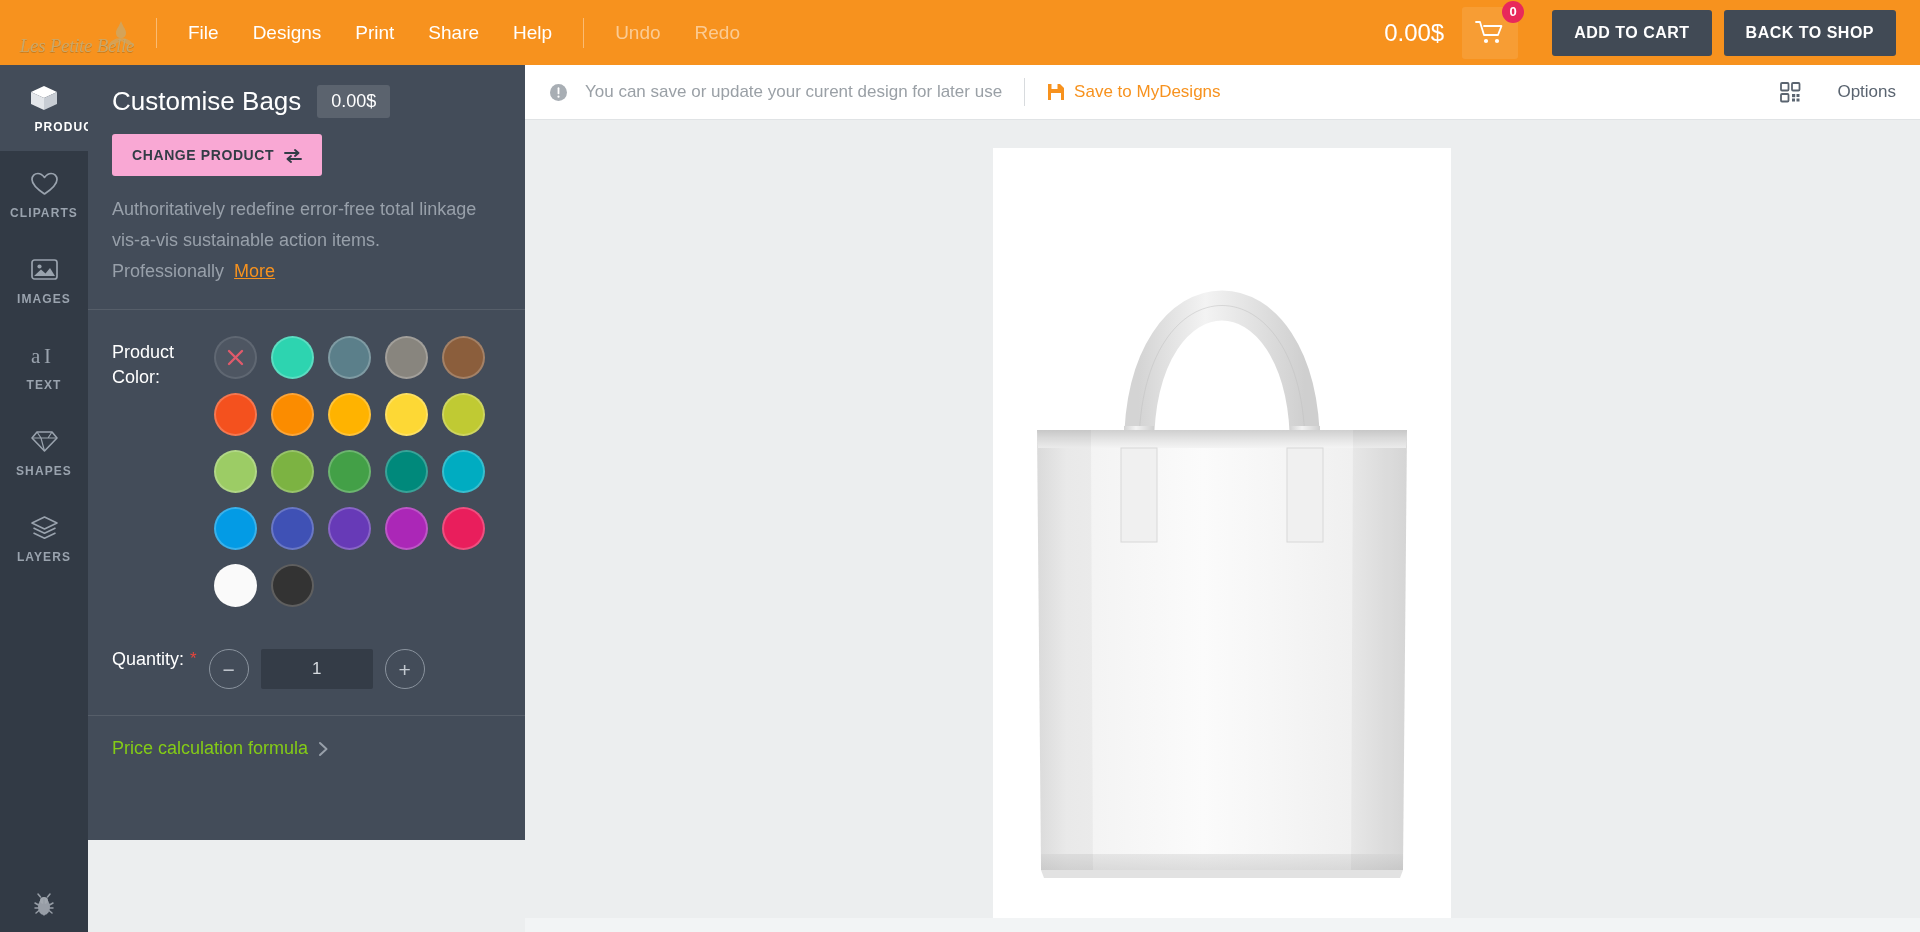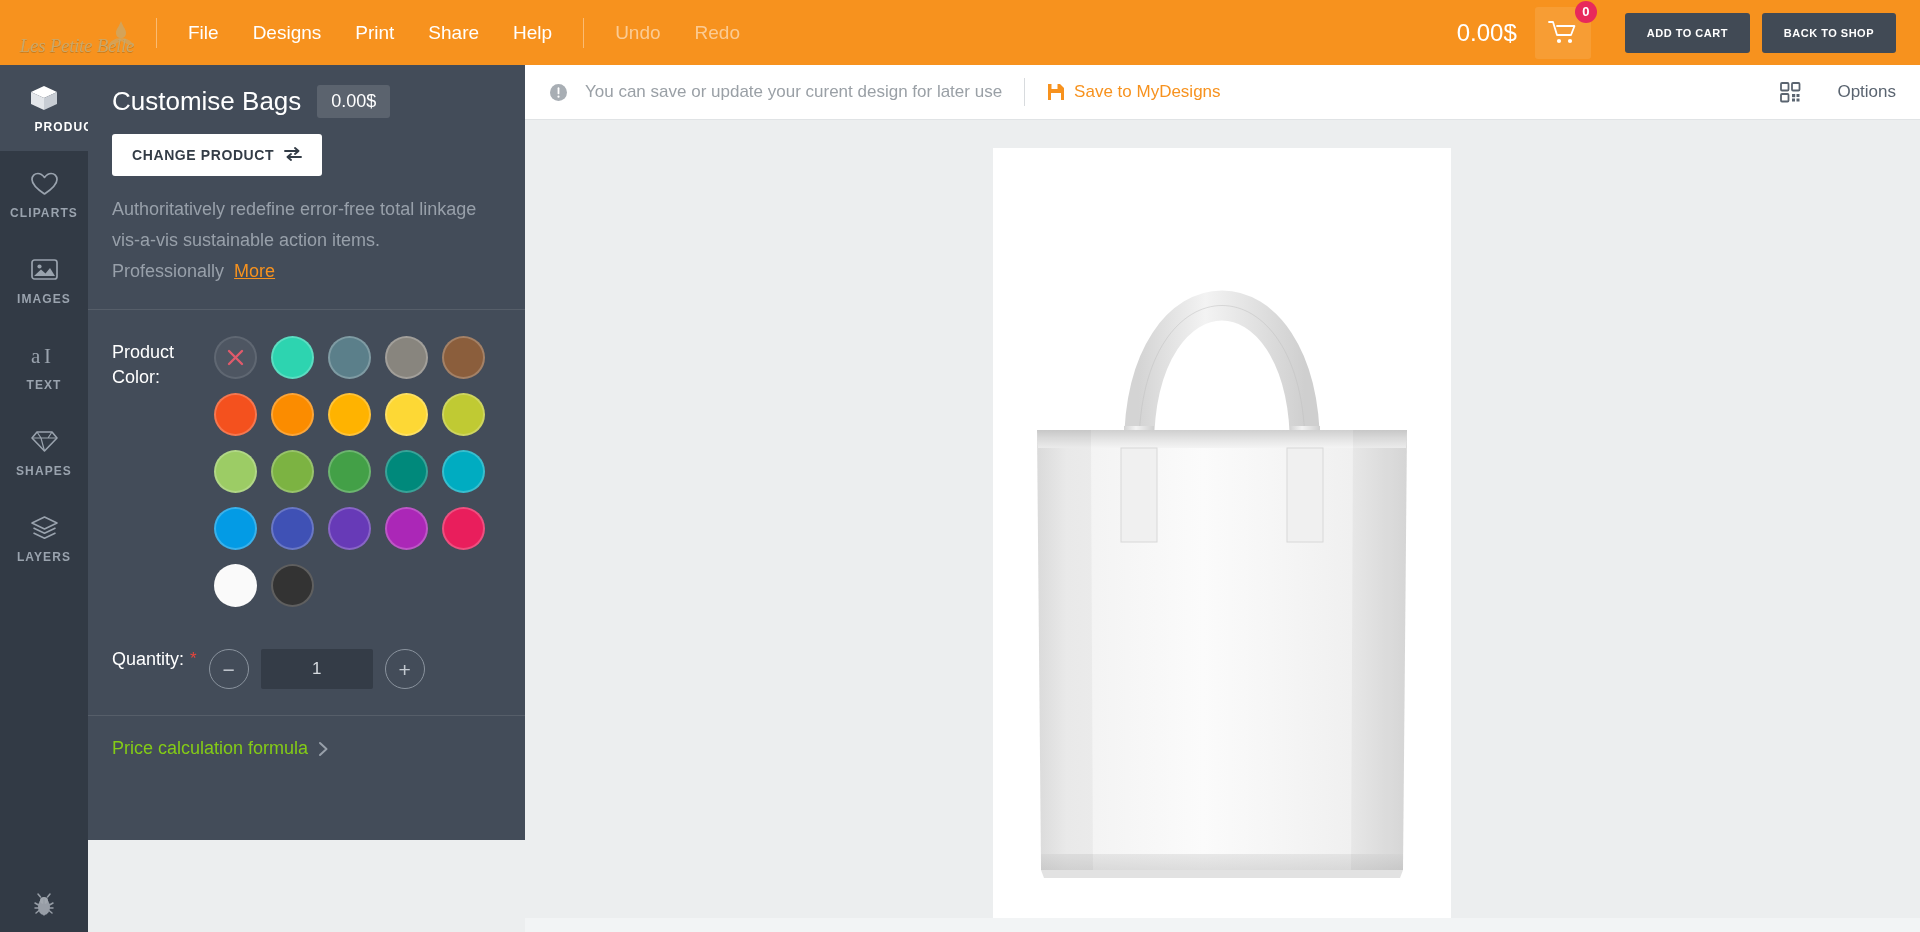--- a/index.html
+++ b/index.html
@@ -71,21 +71,21 @@
     position: absolute; top: -6px; right: -6px;
     min-width: 22px; height: 22px; padding: 0 5px;
     background: #E8295B; color: #fff;
     border-radius: 11px;
     font-size: 13px; font-weight: bold;
     display: flex; align-items: center; justify-content: center;
   }
   .top-action {
     background: #414A55; color: #FFFFFF;
     border: none; border-radius: 3px;
-    font-size: 11px; font-weight: bold;
+    font-size: 16px; font-weight: bold;
     letter-spacing: .5px;
     padding: 14px 22px;
     margin-left: 12px;
     cursor: pointer;
     font-family: "Liberation Sans", sans-serif;
     white-space: nowrap;
   }
 
   
   .rail {
@@ -132,26 +132,26 @@
     white-space: nowrap;
   }
   .panel-price {
     background: rgba(255,255,255,.13);
     color: #FFFFFF; font-size: 18px;
     padding: 6px 14px; border-radius: 3px;
     white-space: nowrap;
   }
   .change-product {
     margin-top: 16px;
-    background: #ffffff; color: #333C46;
+    background: #f9a8d4; color: #333C46;
     border: none; border-radius: 3px;
     font-size: 14px; font-weight: bold;
     letter-spacing: .6px;
     padding: 13px 20px;
-    display: inline-flex; align-items: flex-start; gap: 10px;
+    display: inline-flex; align-items: flex-end; gap: 10px;
     cursor: pointer;
     font-family: "Liberation Sans", sans-serif;
   }
   .panel-desc {
     margin-top: 18px; padding-bottom: 22px;
     color: #98A0AA; font-size: 18px; line-height: 31px;
   }
   .more-link {
     color: #F7921E; text-decoration: underline;
     cursor: pointer; margin-left: 10px;

